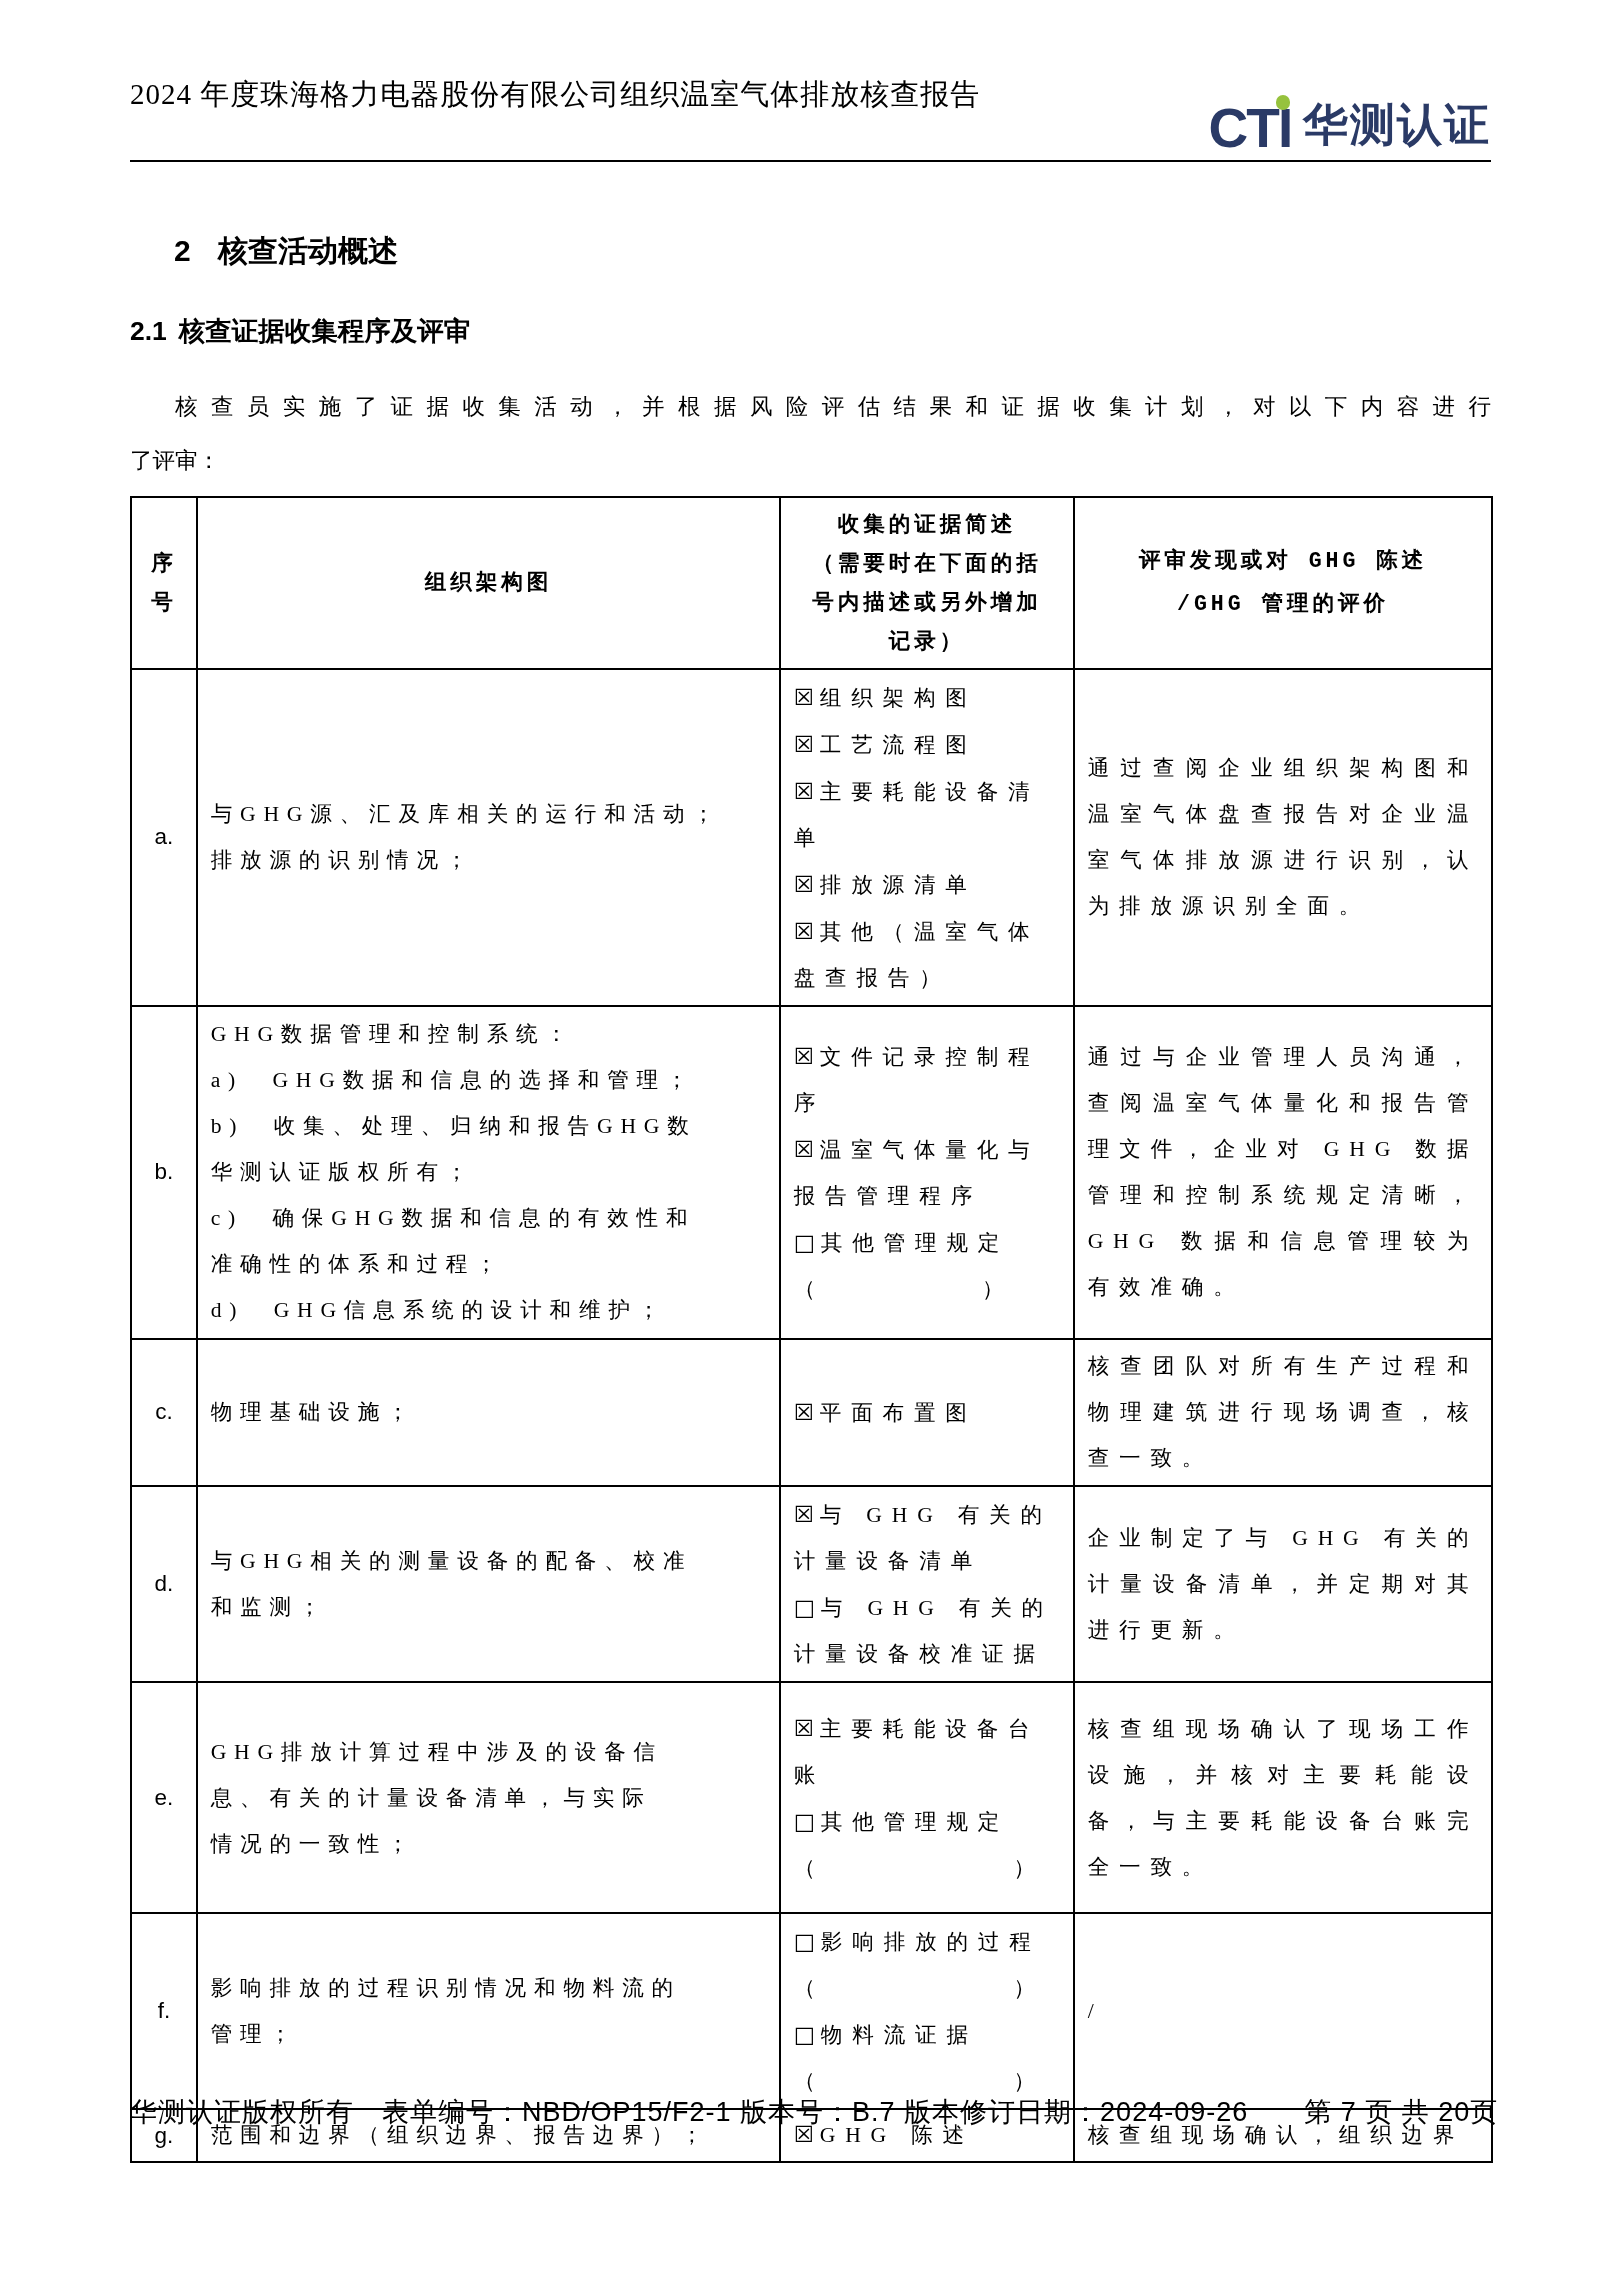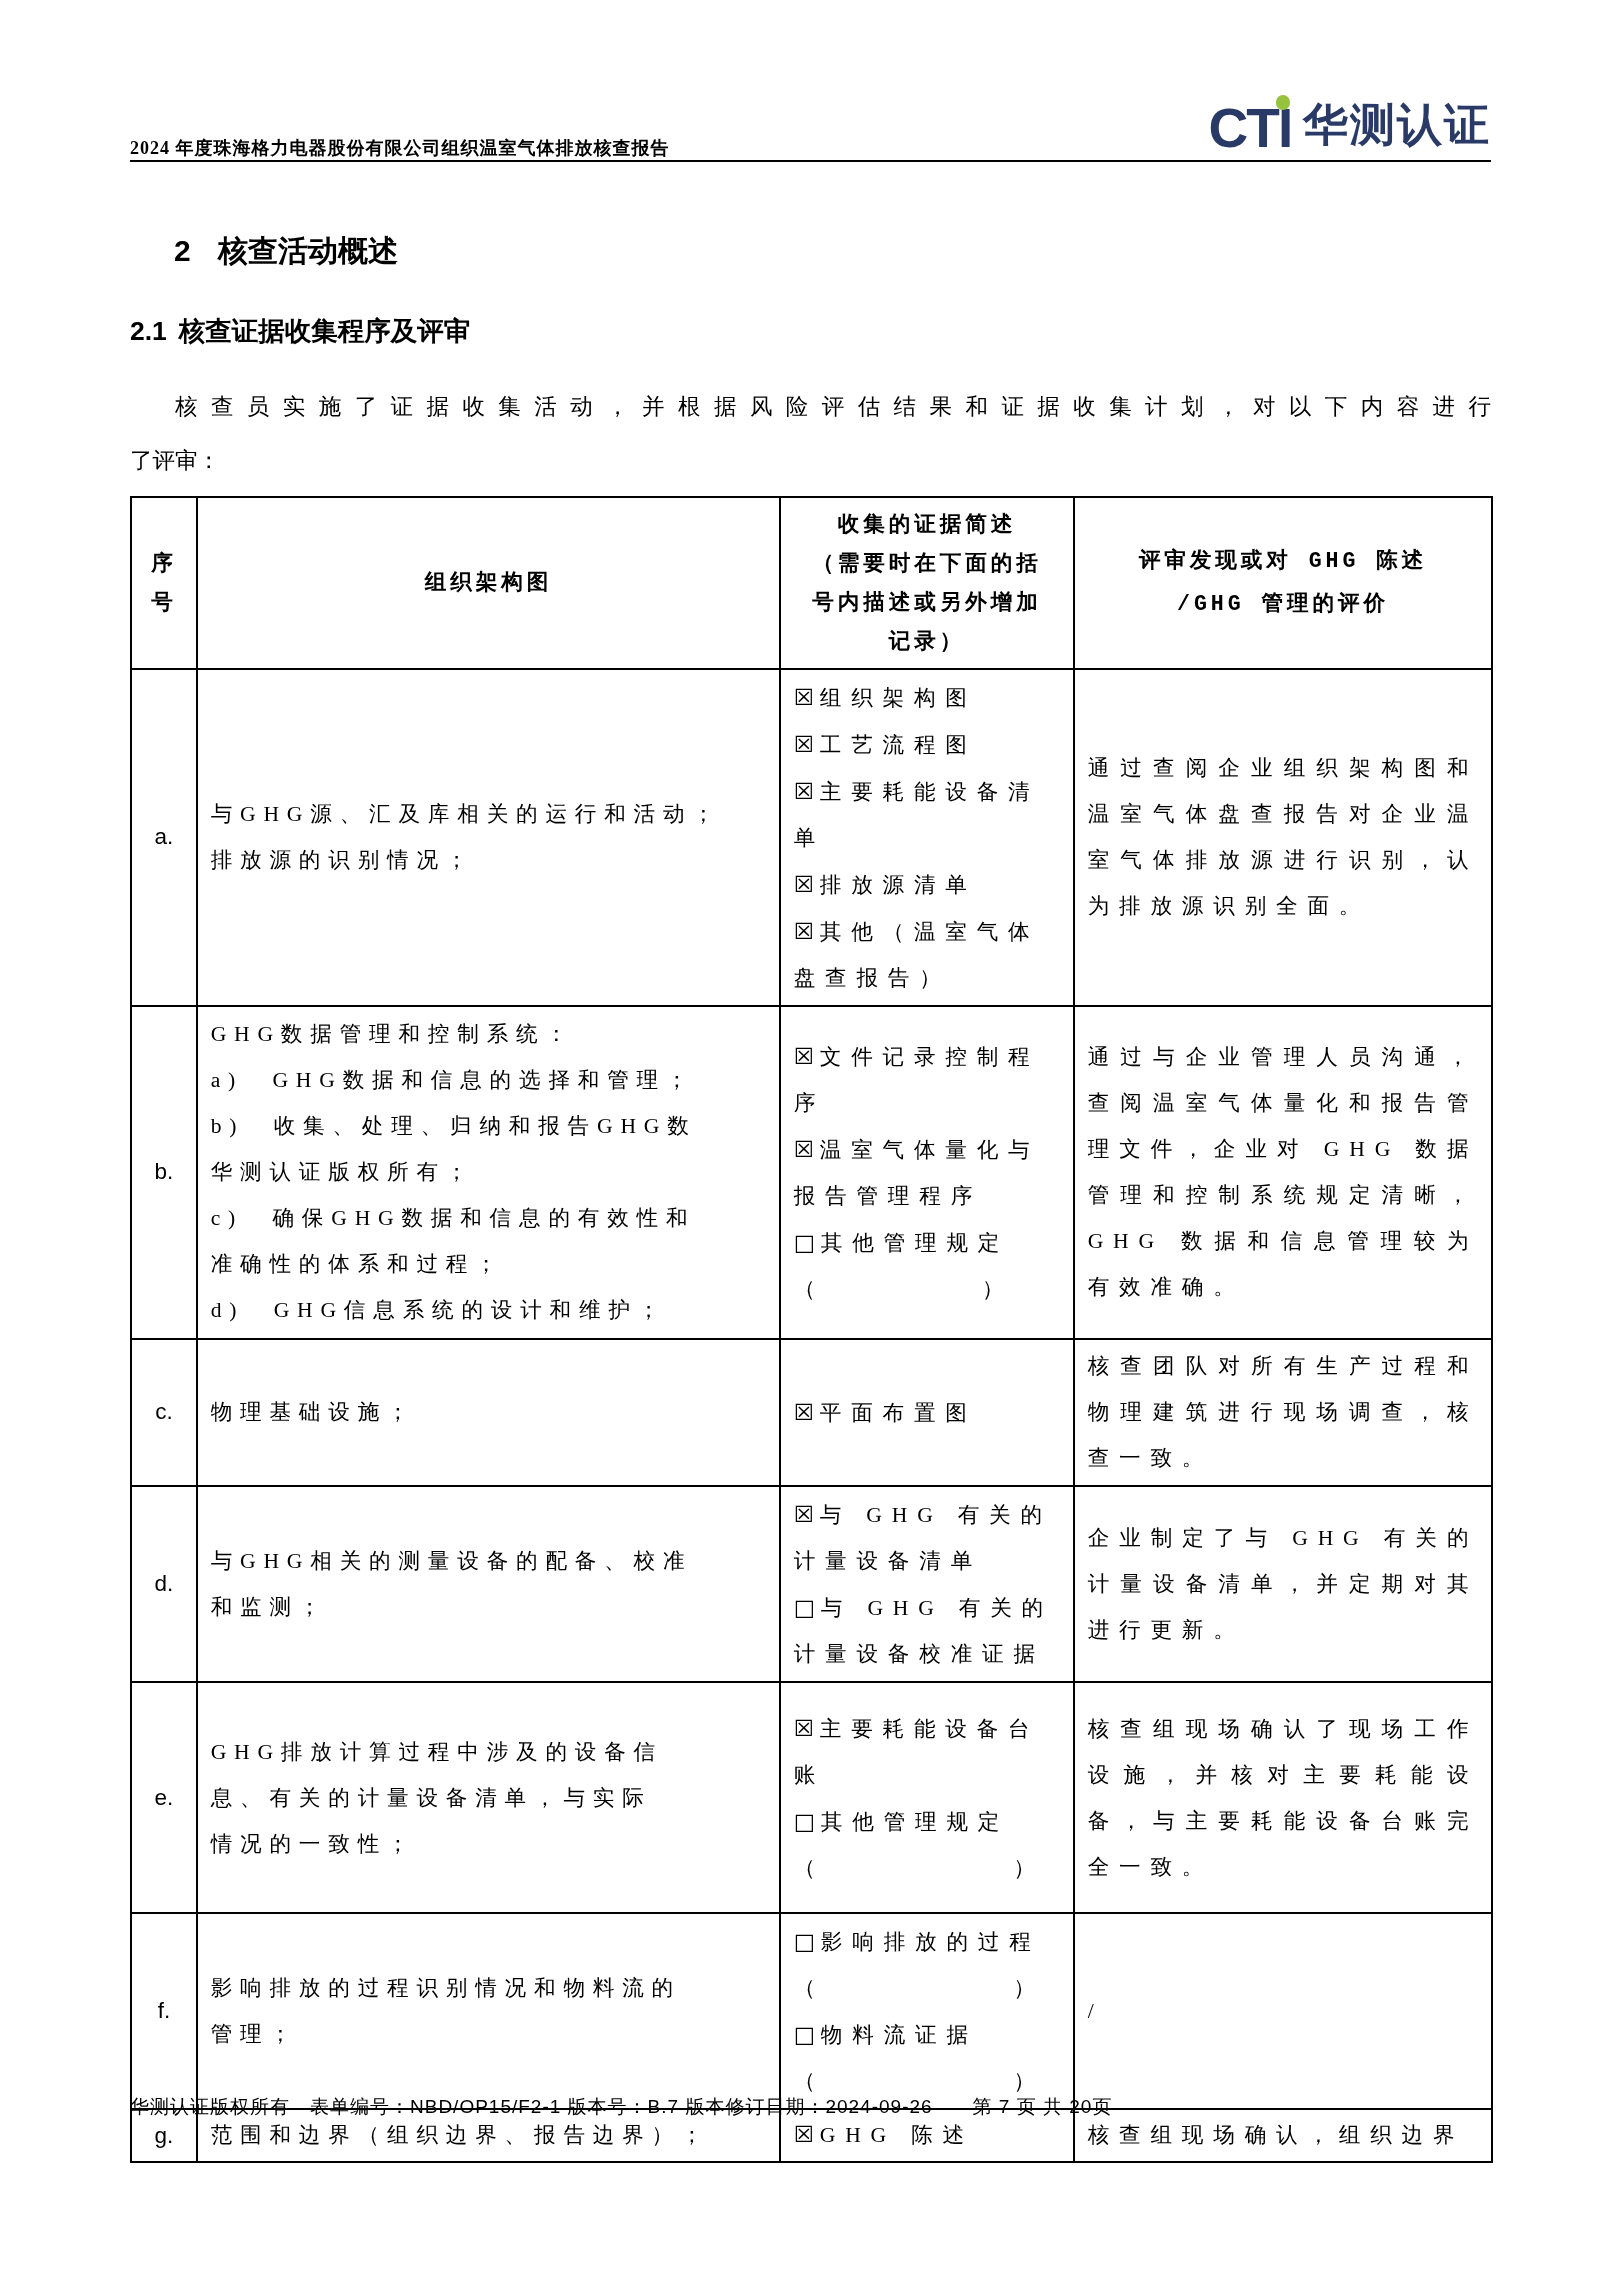--- a/index.html
+++ b/index.html
@@ -7,21 +7,21 @@
     width:1621px;height:2293px;background:#fff;margin:0 auto;position:relative;
     font-family:"Liberation Serif","DejaVu Serif",serif;color:#000;
     box-sizing:border-box;padding:0 130px;overflow:hidden;
   }
   
   .header{
     height:160px;border-bottom:2.9px solid #000;
     display:flex;justify-content:space-between;align-items:flex-end;
   }
   .doc-title{
-    font-size:18px;letter-spacing:1px;white-space:nowrap;font-weight:bold;
+    font-size:29px;letter-spacing:1px;padding-bottom:45px;white-space:nowrap;
   }
   .logo{padding-bottom:4px;display:flex;align-items:flex-start;}
   .logo-cti-wrap{position:relative;display:inline-block;}
   .logo-cti{
     font-family:"Liberation Sans","DejaVu Sans",sans-serif;font-weight:bold;
     font-size:55px;line-height:1;color:#2a3a66;letter-spacing:-2px;
   }
   .logo-dot{
     position:absolute;width:14.7px;height:14.7px;border-radius:50%;
     background:#96c23d;top:-5.9px;right:1px;
@@ -77,21 +77,21 @@
     font-family:"DejaVu Sans","Liberation Sans",sans-serif;
     font-size:22.5px;margin-right:5.9px;letter-spacing:0;
   }
   .ev-item{text-align:left;}
   .ev-paren{text-align:left;}
   tr.r-g td{line-height:37px;}
   
   .footer{
     position:absolute;left:130px;top:2094px;width:1360px;
     font-family:"Liberation Sans","DejaVu Sans",sans-serif;
-    font-size:19px;letter-spacing:1px;white-space:nowrap;
+    font-size:27px;letter-spacing:1px;white-space:nowrap;
   }
 </style>
 </head>
 <body>
 
 <div class="page">
 
   <div class="header">
     <div class="doc-title">2024 年度珠海格力电器股份有限公司组织温室气体排放核查报告</div>
     <div class="logo">

